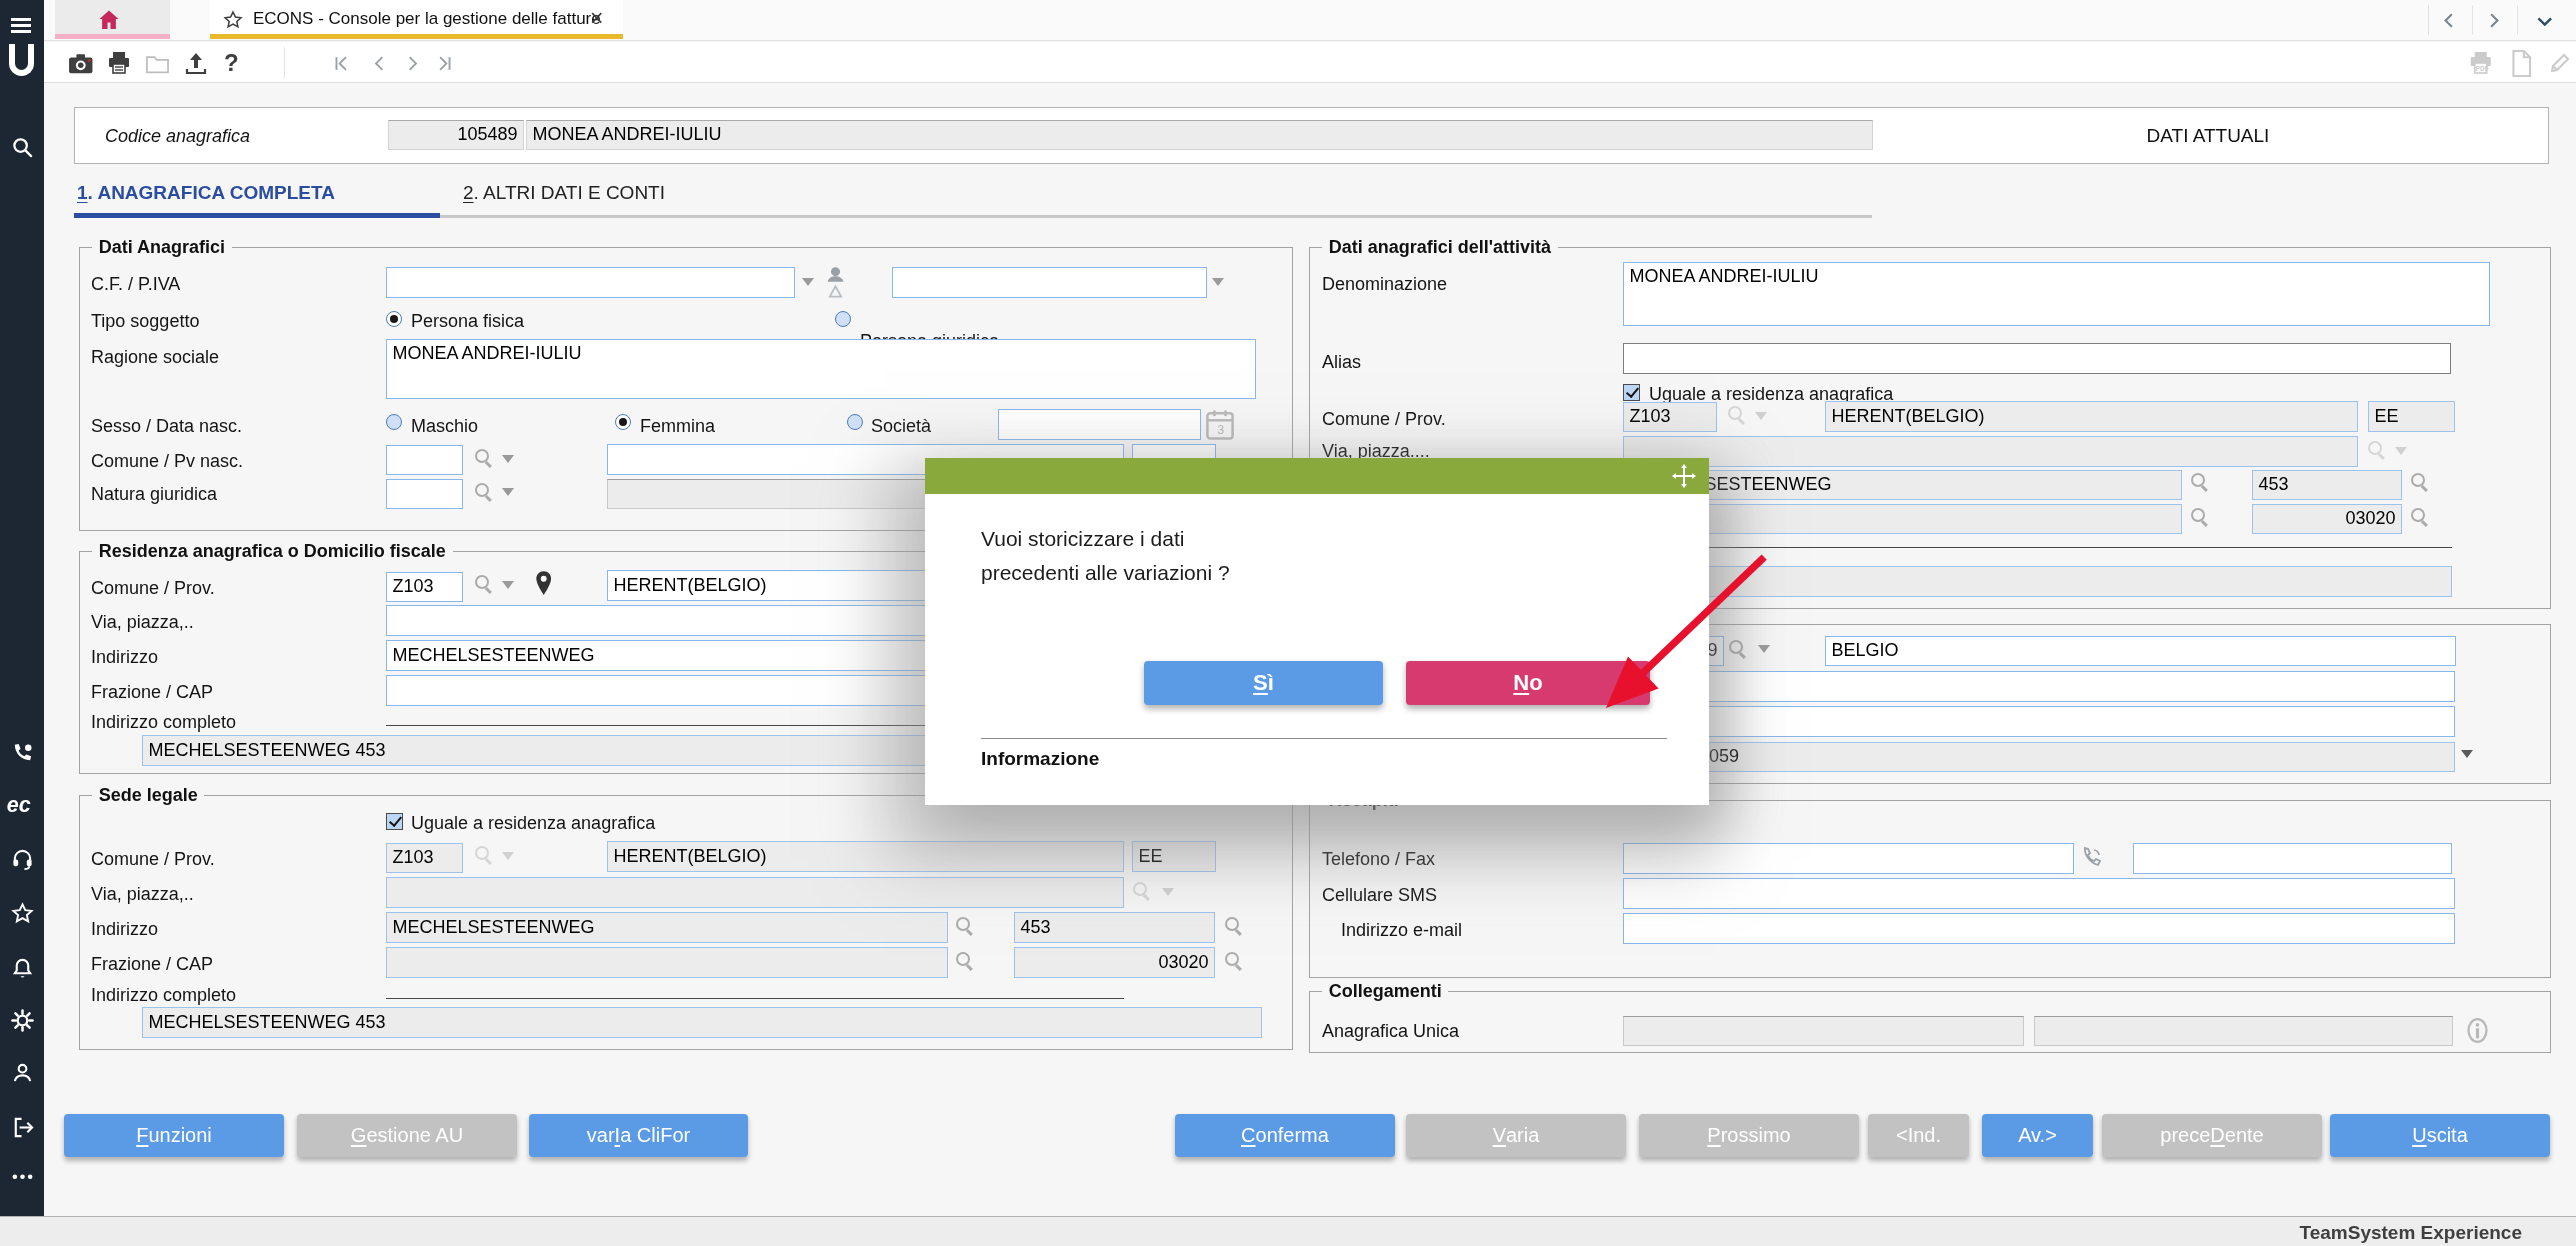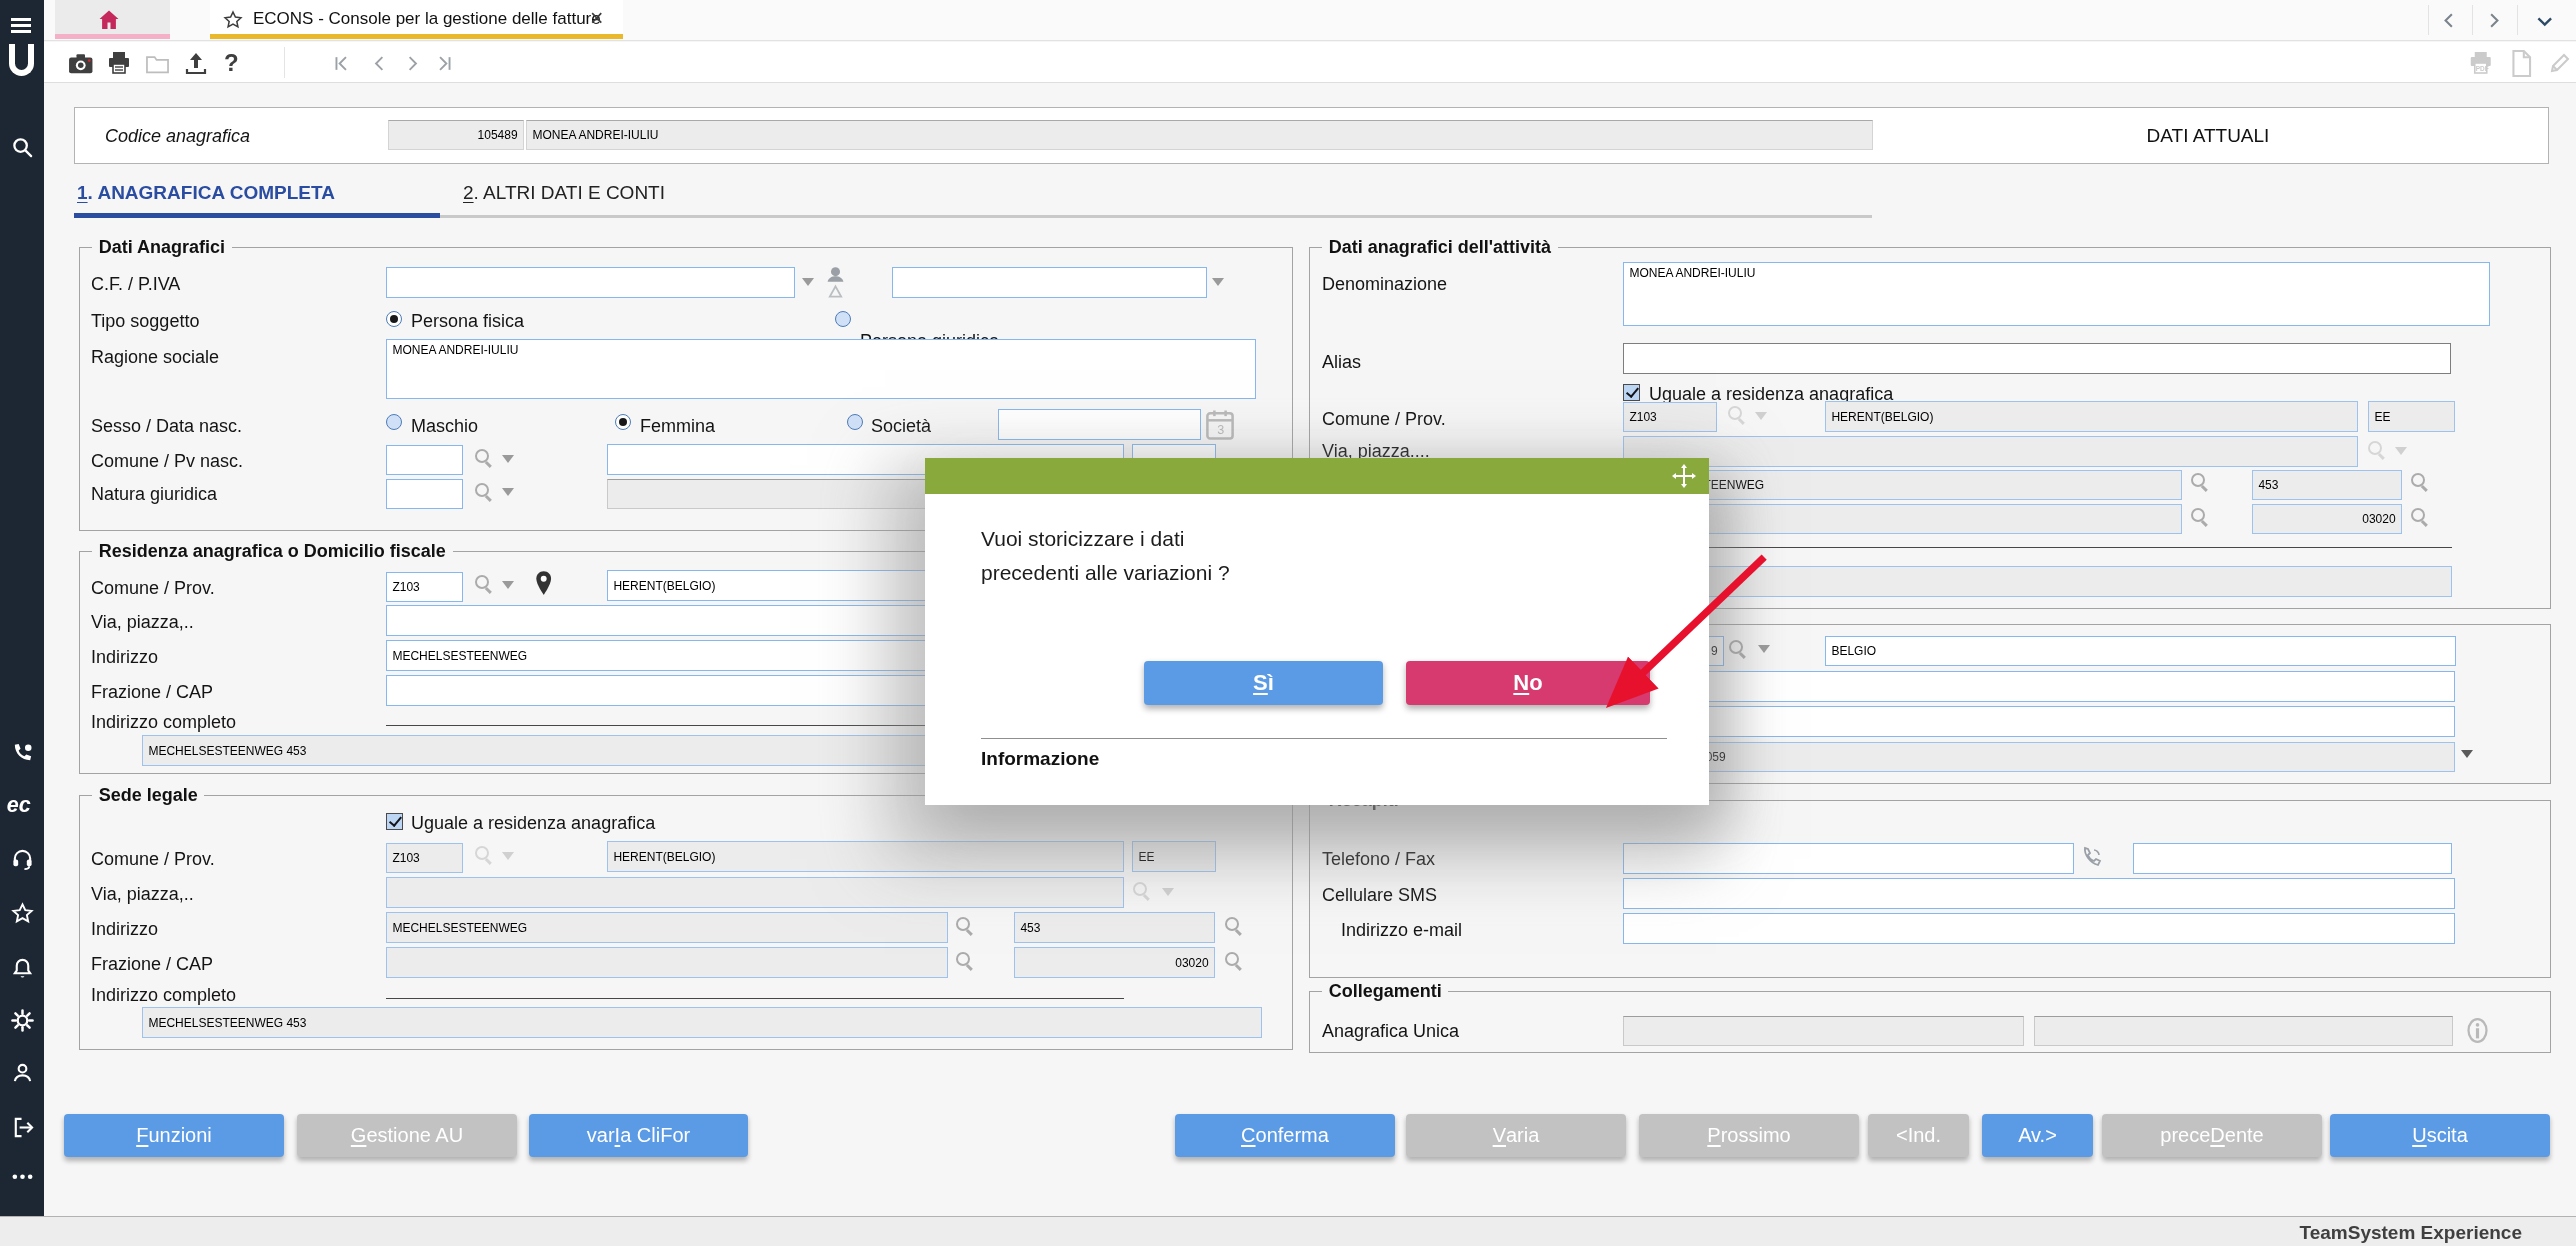--- a/index.html
+++ b/index.html
@@ -9,21 +9,21 @@
   
   #sidebar{left:0;top:0;width:44px;height:1216px;background:#1c2733;z-index:5;}
   .sb-ic{position:absolute;left:10.7px;width:23px;height:23px;}
   
   #tabstrip{left:44px;top:0;width:2532px;height:40px;background:#fafafa;border-bottom:1.3px solid #e2e2e2;z-index:4;}
   .vsep{position:absolute;top:5.4px;width:0.7px;height:29.5px;background:#e3e3e3;}
   
   #toolbar{left:44px;top:42px;width:2532px;height:40px;background:#ffffff;border-bottom:1.3px solid #dedede;z-index:4;}
   
   .lbl{position:absolute;font-size:18px;color:#141414;white-space:nowrap;}
-  .fld{position:absolute;font-size:12px;color:#000;display:flex;align-items:center;
+  .fld{position:absolute;font-size:18px;color:#000;display:flex;align-items:center;
        padding:0 5.4px;white-space:nowrap;overflow:hidden;box-sizing:border-box;}
   .f-blue{background:#ffffff;border:1.3px solid #86b7ed;}
   .f-bluegray{background:#ececec;border:1.3px solid #9dc2ee;}
   .f-gray{background:#ececec;border:1.3px solid #c9c9c9;border-top-color:#9d9d9d;}
   .f-hdr{background:#ececec;border:1.3px solid #d4d4d4;border-top-color:#a9a9a9;}
   .f-dark{background:#ffffff;border:1.3px solid #7e7e7e;}
   .ta{align-items:flex-start;padding-top:3.4px;}
   .ra{justify-content:flex-end;}
   .group{position:absolute;border:1.3px solid #a3a3a3;}
   .legend{position:absolute;top:-11.4px;left:12px;background:#f6f6f6;padding:0 6.7px;

